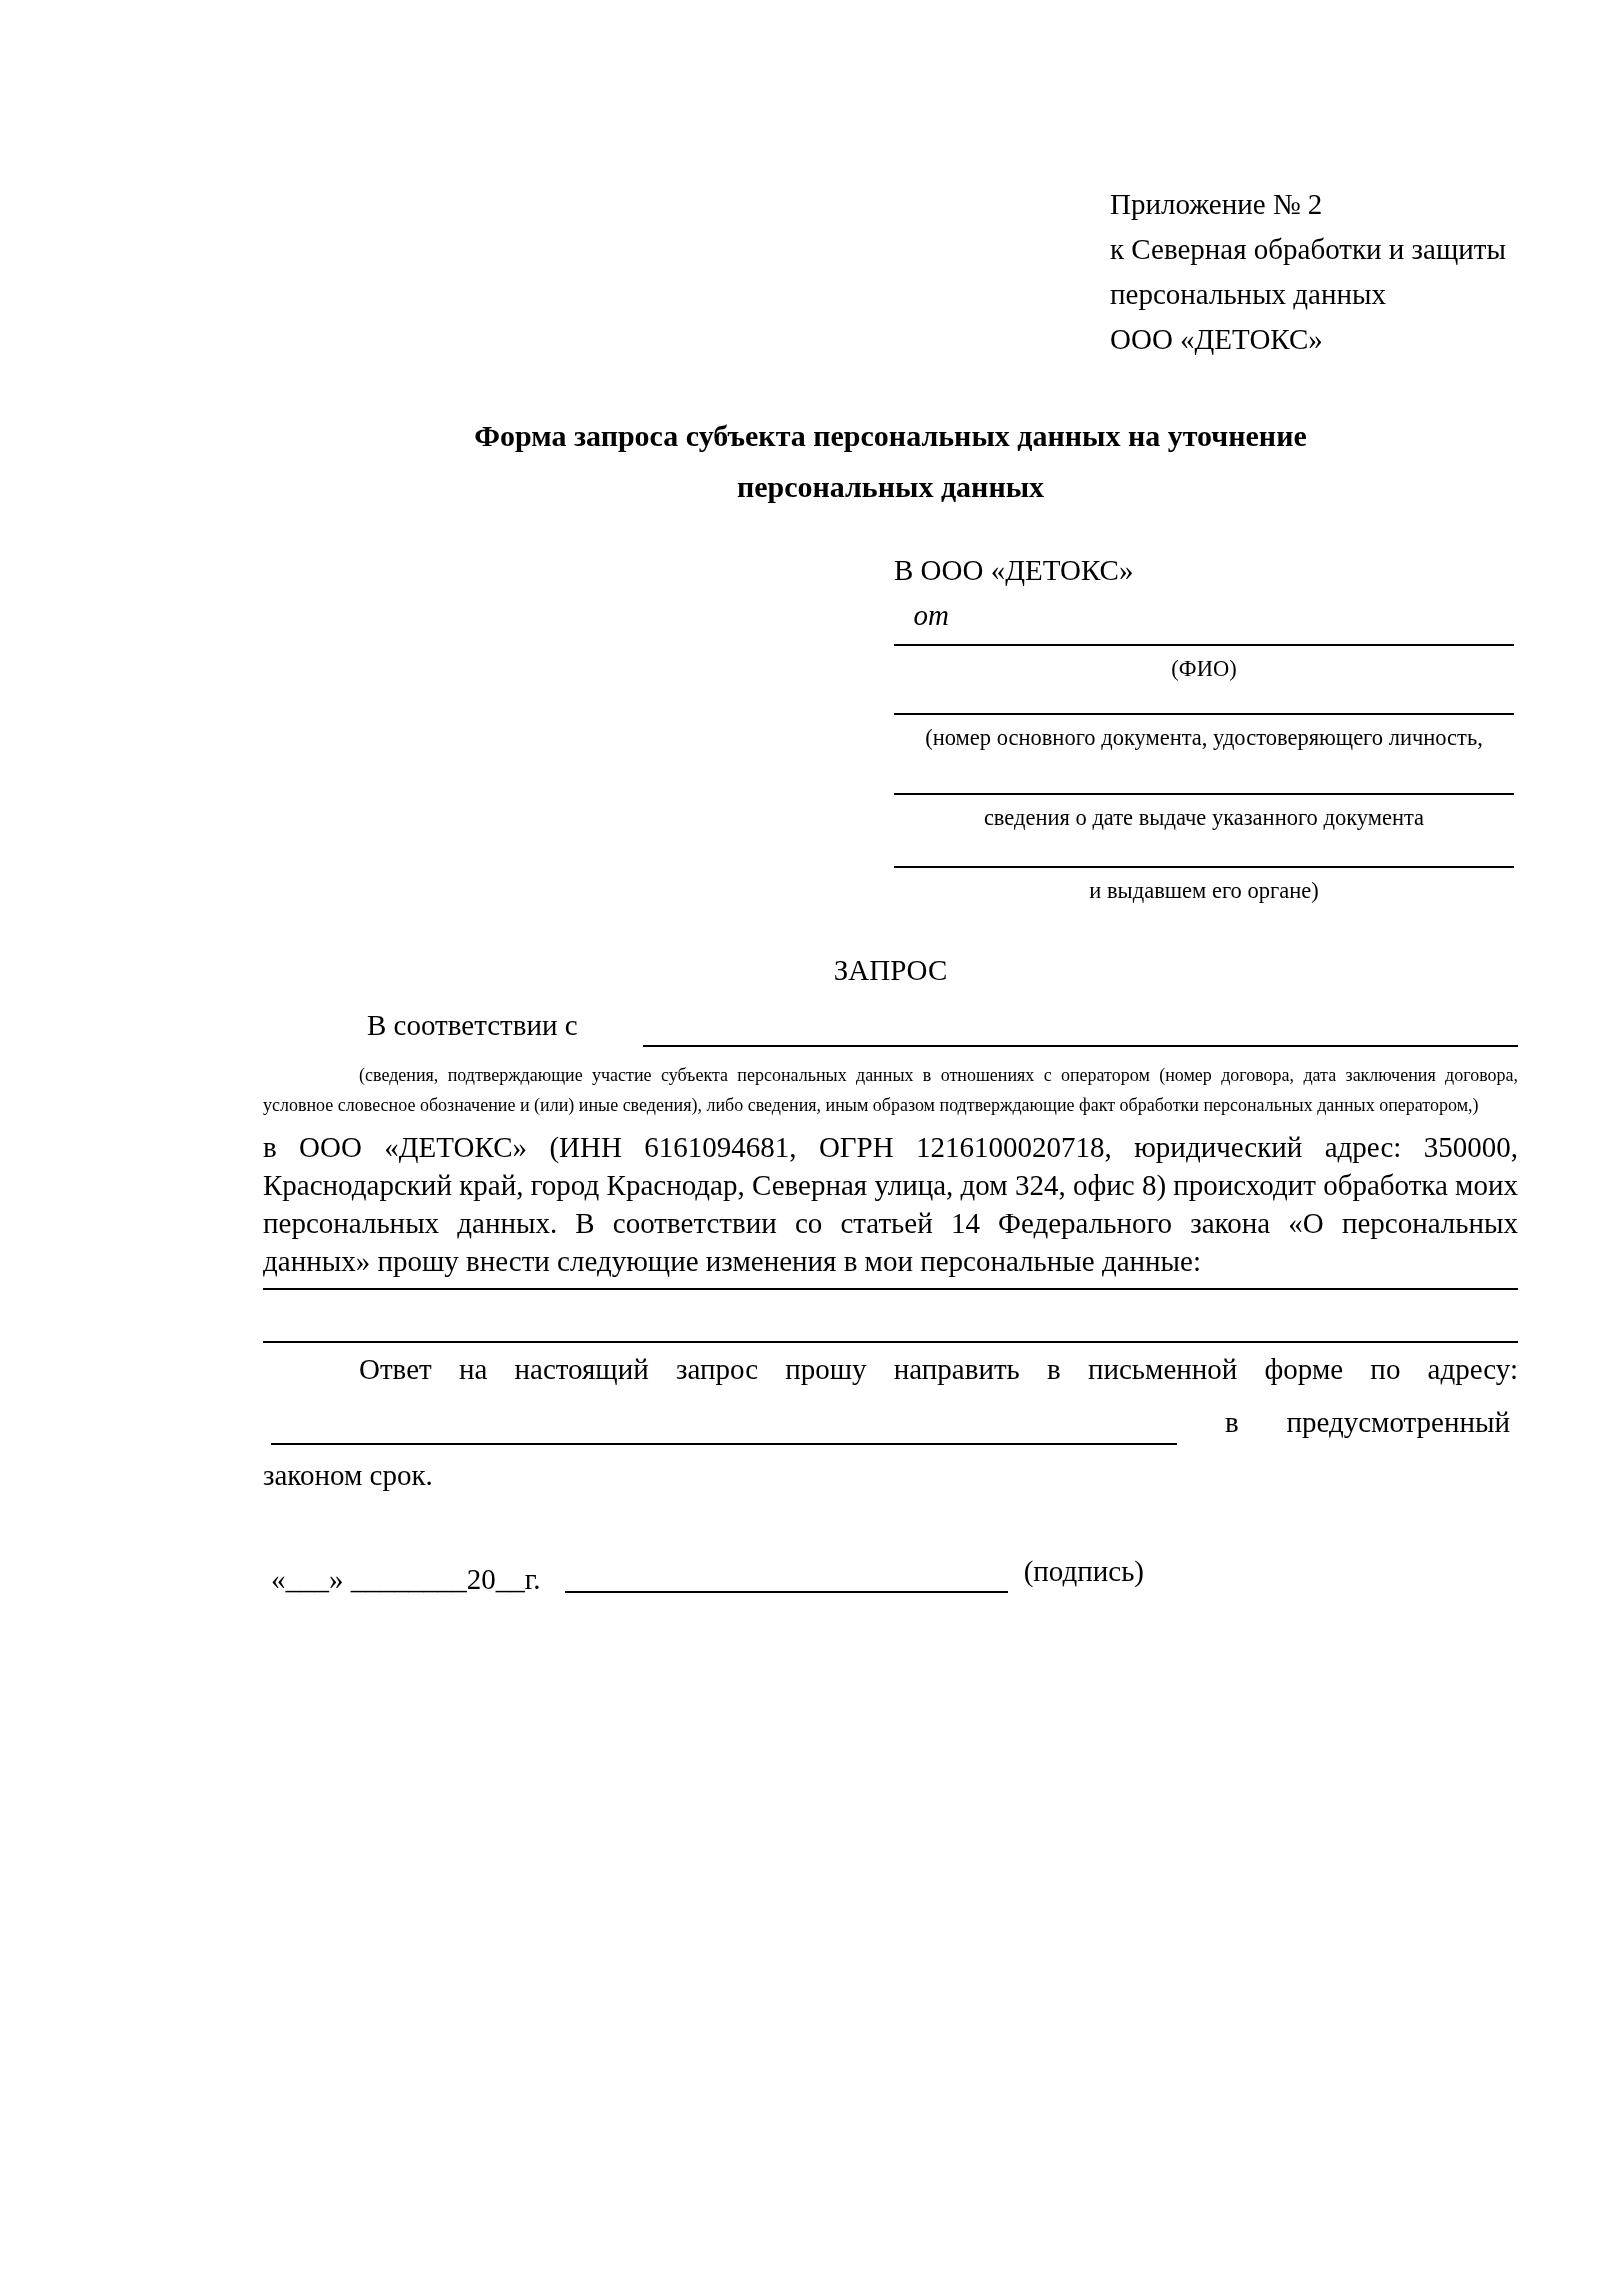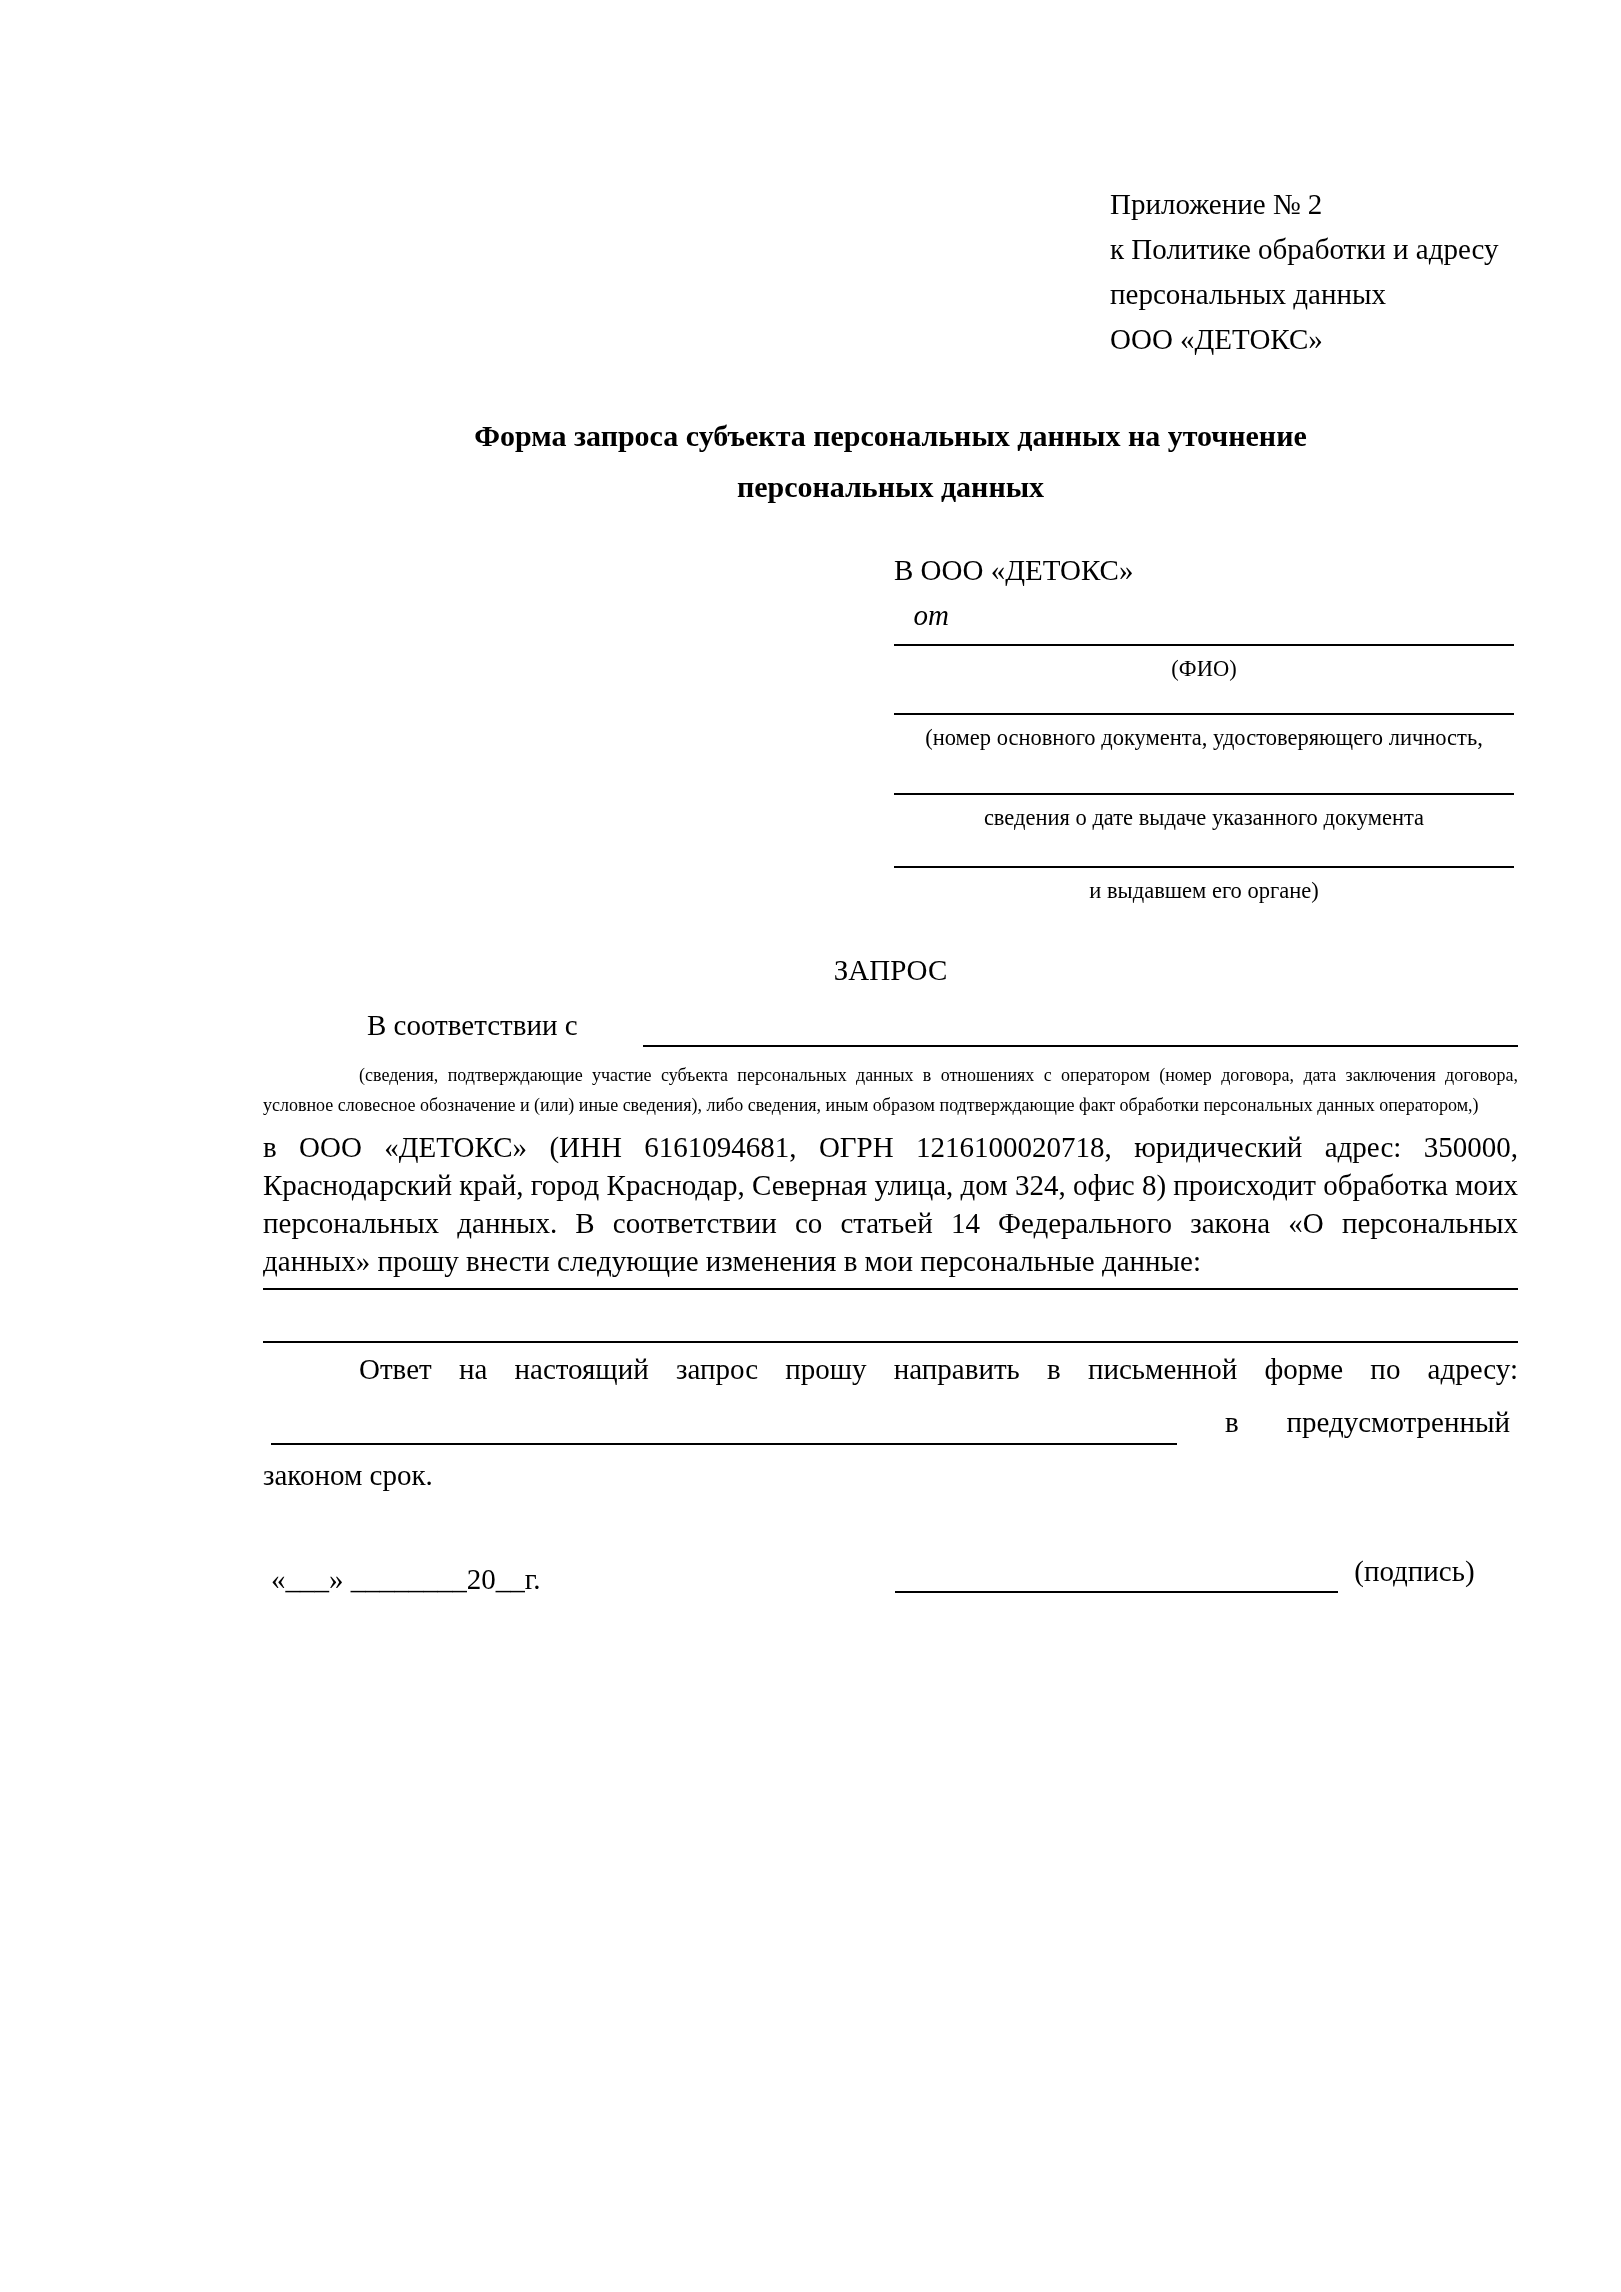--- a/index.html
+++ b/index.html
@@ -24,32 +24,32 @@
   .accordance { display:flex; margin-top:9.8px; line-height:37px; padding-left:96px;gap:48px; }
   .accordance .fill { flex:1; border-bottom:2px solid #000; margin:0 0 4.9px 9.8px; }
   .footnote { font-size:18px; line-height:30px; text-align:justify; text-indent:96px; margin-top:2.9px; }
   .body-par { text-align:justify; line-height:38px; margin-top:2px; }
   .blank1 { margin-top:8.8px; }
   .blank2 { margin-top:51px; }
   .answer-1 { text-align:justify; text-align-last:justify; text-indent:96px; line-height:37px; margin-top:2.9px; }
   .answer-2 { display:flex; justify-content:space-between; align-items:flex-end; line-height:37px; margin-top:2.9px; }
   .answer-2 .addr-fill { width:906px; border-bottom:2px solid #000; margin-bottom:4.9px; }
   .closing { line-height:37px; margin-top:6.9px; }
-  .footer-row { display:flex; justify-content:space-between; align-items:flex-end; margin-top:43px; line-height:37px; padding-right:27.4px; }
+  .footer-row { display:flex; justify-content:flex-start; align-items:flex-end; margin-top:43px; line-height:37px; padding-right:27.4px; }
   .sig-group { display:flex; align-items:flex-end; }
   .sig-line { width:443px; border-bottom:2px solid #000; margin-bottom:5.9px; }
 </style>
 </head>
 <body>
 
 <div class="page">
 
   <div class="annex">
     <div>Приложение № 2</div>
-    <div>к Политике обработки и адресу</div>
+    <div>к Северная обработки и защиты</div>
     <div>персональных данных</div>
     <div>ООО «ДЕТОКС»</div>
   </div>
 
   <div class="doc-title">
     <div>Форма запроса субъекта персональных данных на уточнение</div>
     <div>персональных данных</div>
   </div>
 
   <div class="addressee">

